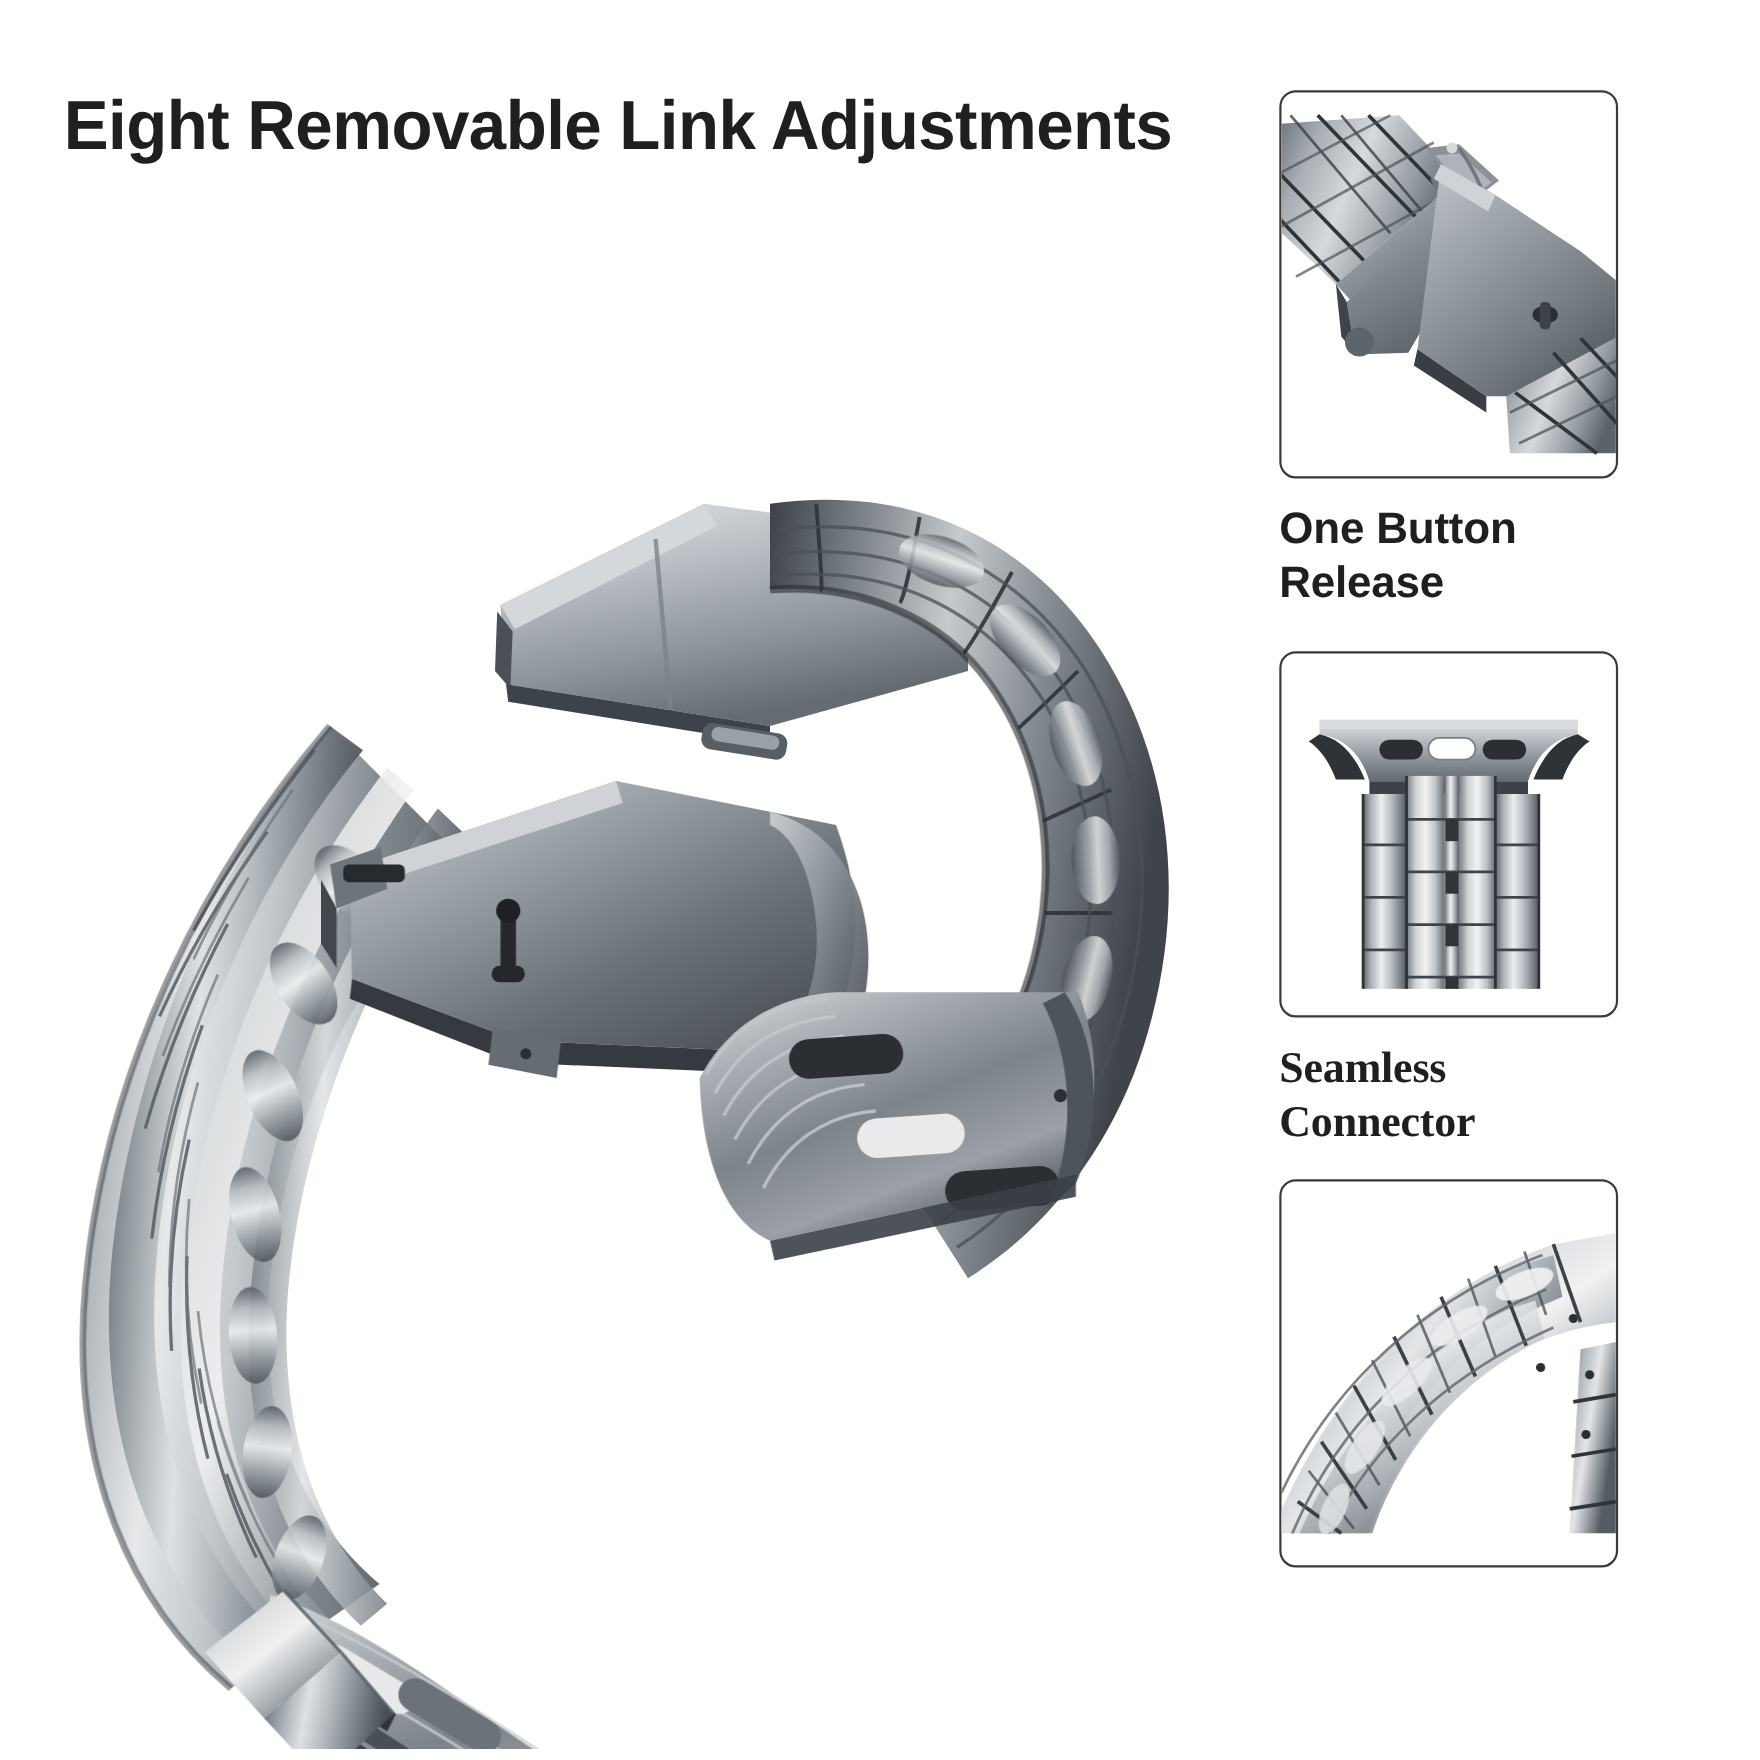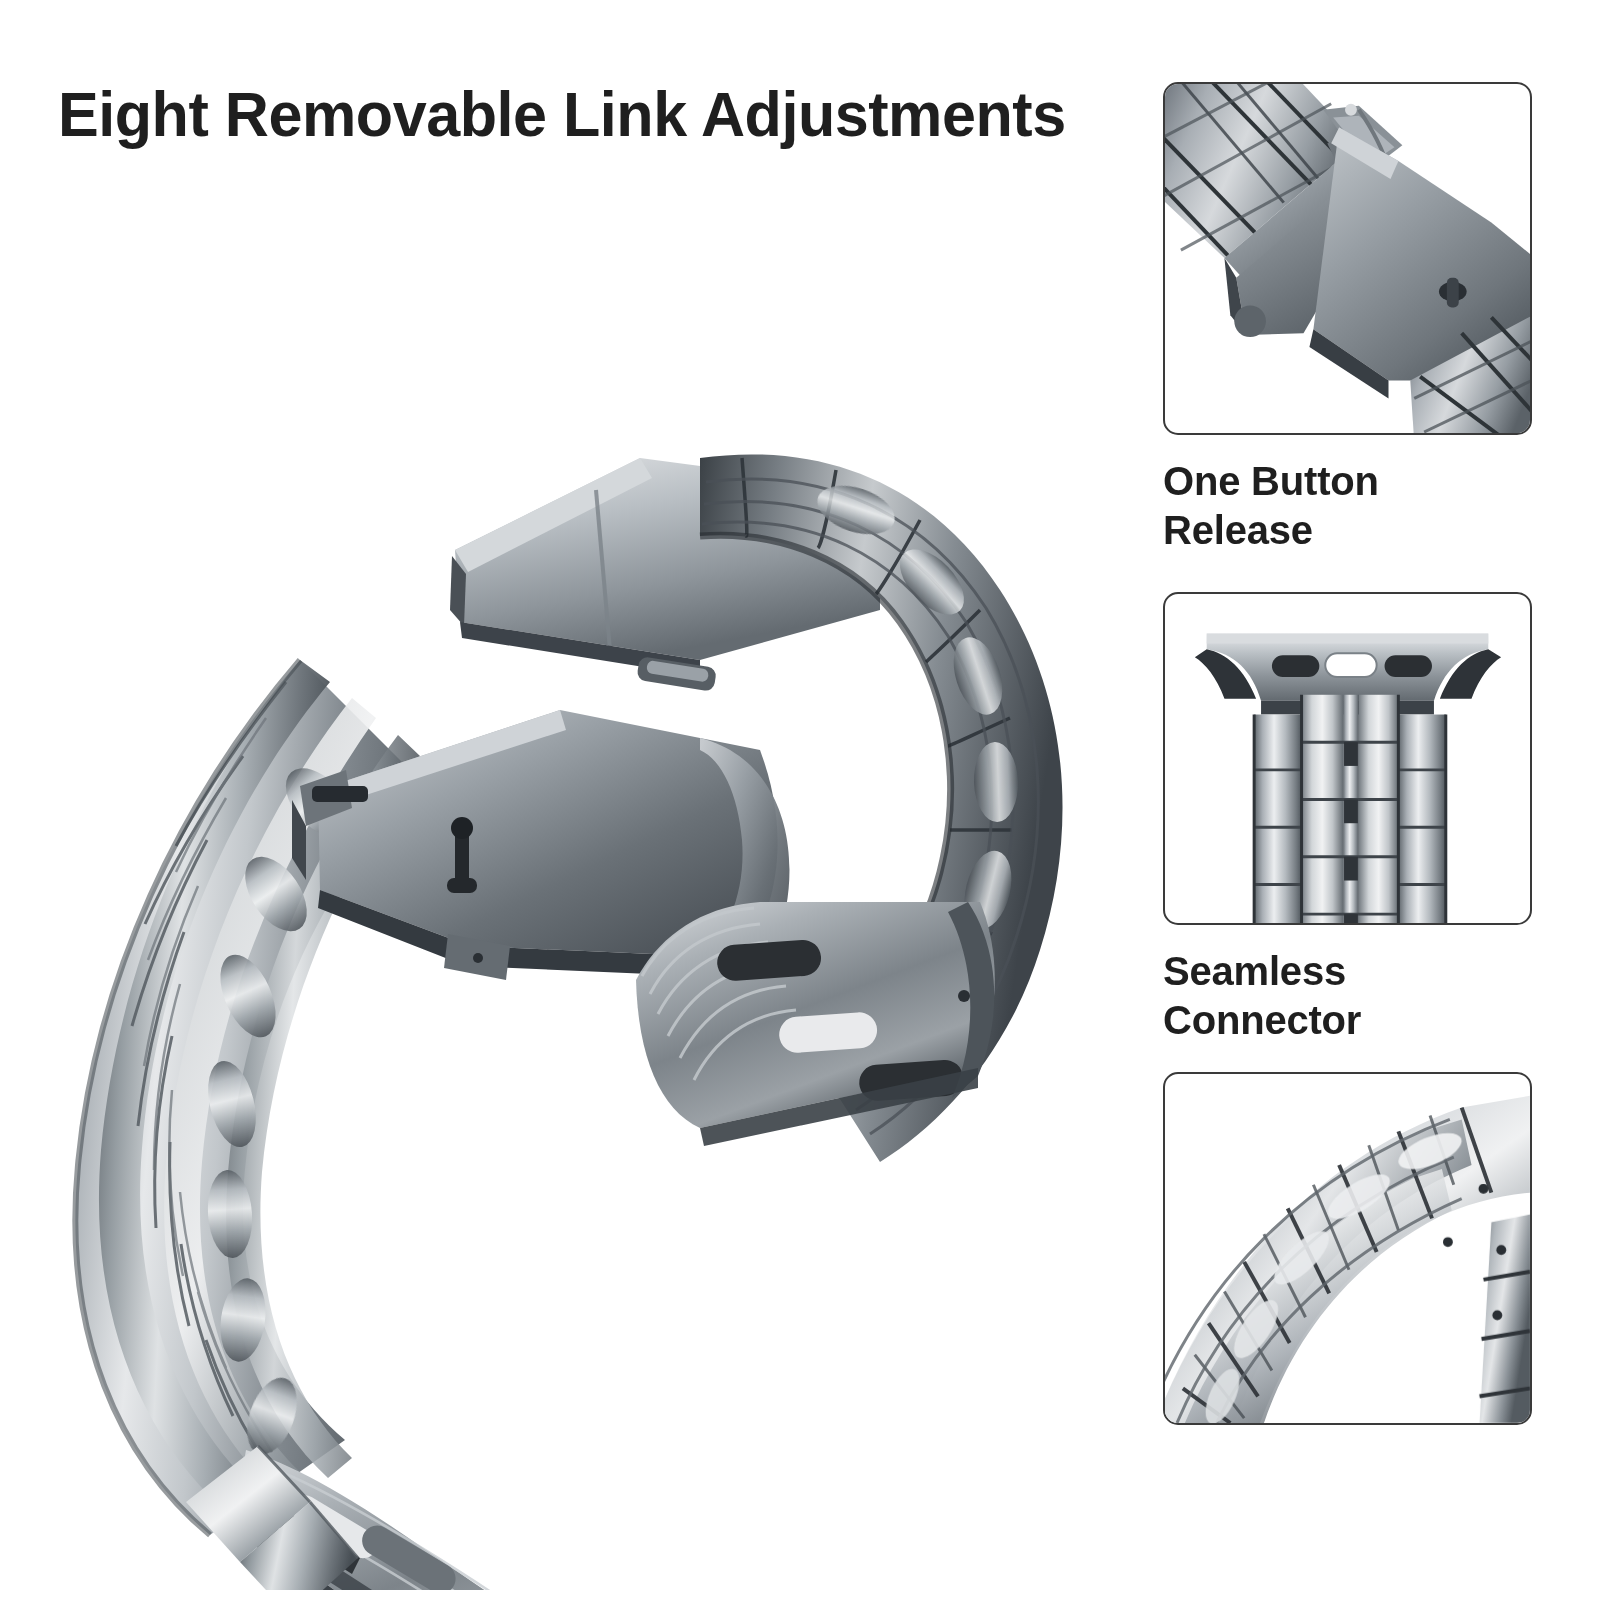--- a/index.html
+++ b/index.html
@@ -12,23 +12,23 @@
     font-size:63px; font-weight:bold; letter-spacing:-0.5px;
     color:#1f1f1f; white-space:nowrap;
     transform:scaleX(0.97); transform-origin:left top;
   }
 
   
   #hero{position:absolute;left:0;top:190px;width:1110px;height:1400px;}
   #hero svg{display:block;width:100%;height:100%;}
 
   
-  .feature{position:absolute;left:1163px;width:369px;}
+  .feature{position:absolute;left:1163px;width:308px;}
   #feature-0{top:82px;}
-  #feature-1{top:592px;}
+  #feature-1{top:592px;font-family:Liberation Serif, serif;}
   #feature-2{top:1072px;}
 
   .thumb{
     box-sizing:border-box;
     border:2.5px solid #3a3a3a;
     border-radius:15px;
     overflow:hidden;
     background:#ffffff;
     position:relative;
   }

